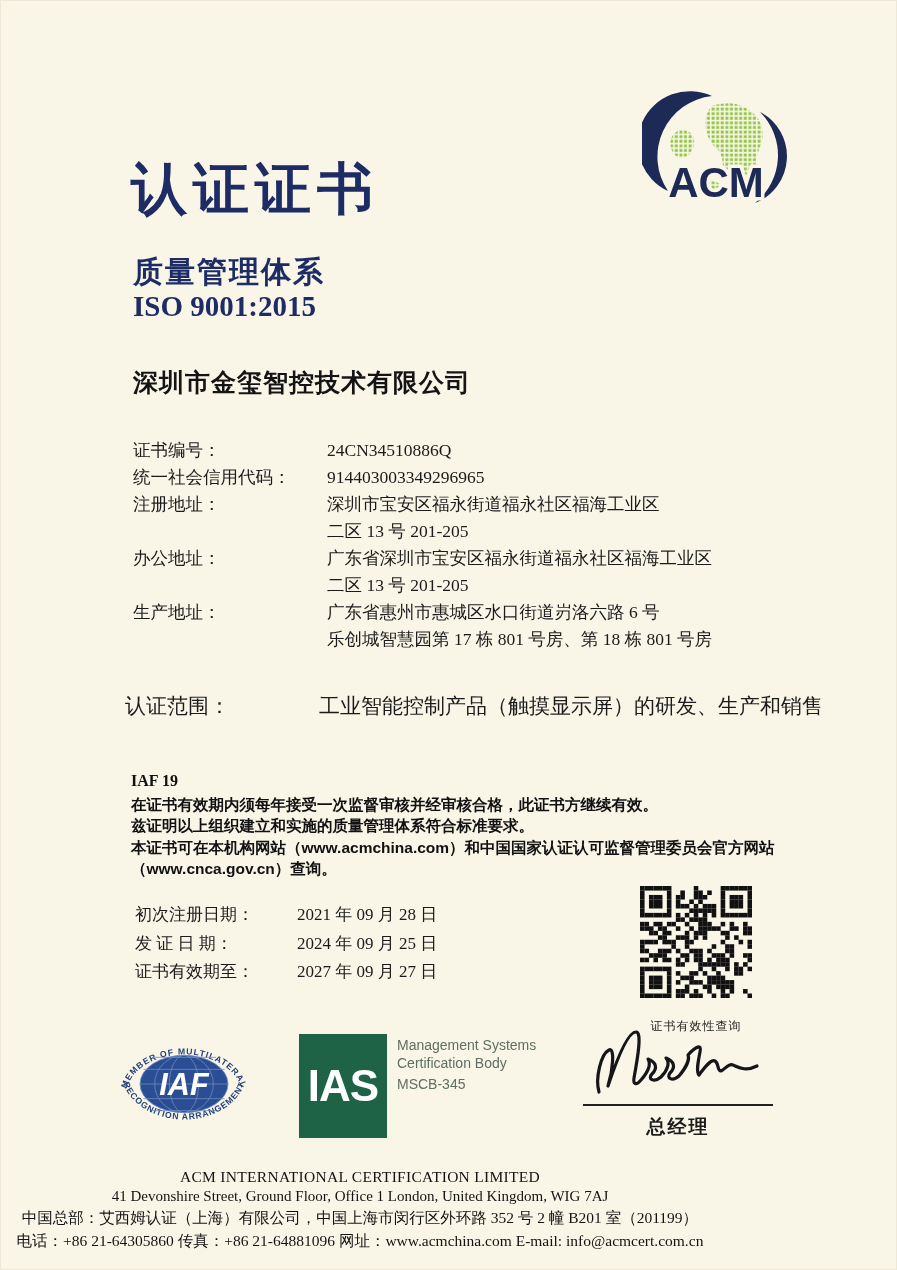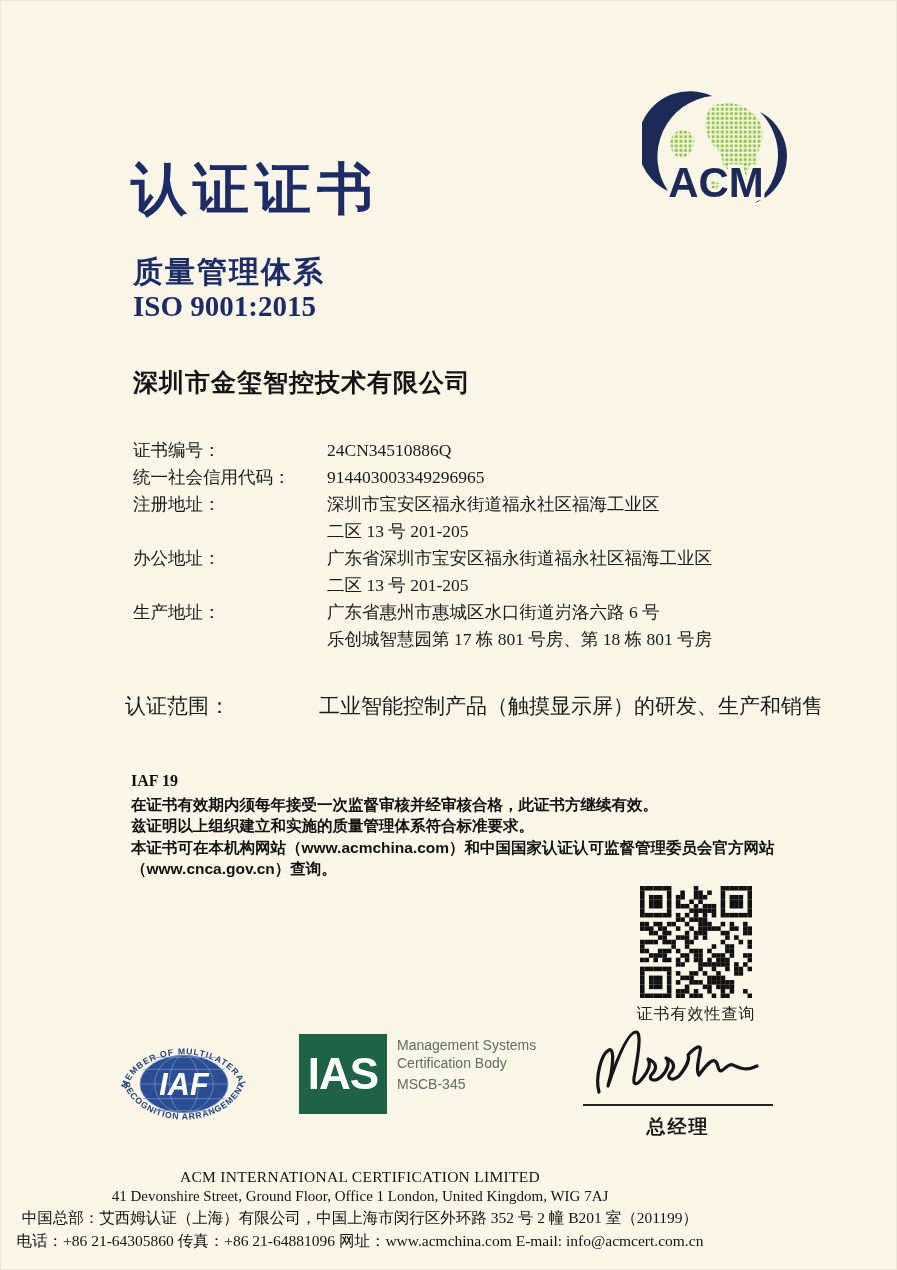--- a/index.html
+++ b/index.html
@@ -31,25 +31,25 @@
   .statement{left:131px; top:770px; width:690px; font-size:15.5px; font-weight:700;
     line-height:21.5px; font-family:"Liberation Sans", sans-serif; color:#111;}
   .statement .hd{font-family:"Liberation Serif", serif; font-size:16px; margin-bottom:2px;}
   
   .dates{left:135px; top:901px; font-size:17px; line-height:28.5px;}
   .daterow{display:flex;}
   .daterow .lbl{width:162px; flex:0 0 162px;}
   
   .qrbox{left:636px; top:886px; width:120px; text-align:center;}
   .qrbox svg{display:block; margin:0 auto; background:#f9f5e7;}
-  .qrcap{margin-top:6px; font-size:16px; color:#222; letter-spacing:1px;}
+  .qrcap{margin-top:20px; font-size:12px; color:#222; letter-spacing:1px;}
   
   .iaf-wrap{left:108px; top:1032px;}
   .ias-wrap{left:299px; top:1034px; display:flex; align-items:flex-start;}
-  .ias-square{width:88px; height:80px; background:#1f6347; color:#fff; display:flex;
+  .ias-square{width:88px; height:104px; background:#1f6347; color:#fff; display:flex;
     align-items:center; justify-content:center; font-family:"Liberation Sans", sans-serif;
     font-weight:700; font-size:44px; letter-spacing:-1px;}
   .ias-text{margin-left:10px; font-family:"Liberation Sans", sans-serif;}
   .ias-acc{color:#266a4d; font-size:26px; font-weight:700; letter-spacing:.5px; line-height:26px;}
   .ias-acc sup{font-size:10px; font-weight:400;}
   .ias-sub{color:#5f6f63; font-size:14px; line-height:17.5px; margin-top:3px;}
   .ias-mscb{color:#5f6f63; font-size:14px; margin-top:4px;}
   
   .sig-wrap{left:583px; top:1022px; width:190px; text-align:center;}
   .sig-line{border-bottom:2px solid #222; margin-top:-6px;}
@@ -133,20 +133,34 @@
   </div>
 
   <div class="abs statement">
     <div class="hd">IAF 19</div>
     <div>在证书有效期内须每年接受一次监督审核并经审核合格，此证书方继续有效。</div>
     <div>兹证明以上组织建立和实施的质量管理体系符合标准要求。</div>
     <div>本证书可在本机构网站（www.acmchina.com）和中国国家认证认可监督管理委员会官方网站</div>
     <div>（www.cnca.gov.cn）查询。</div>
   </div>
 
+  <div class="abs dates">
+    <div class="daterow">
+      <span class="lbl">初次注册日期：</span>
+      <span>2021 年 09 月 28 日</span>
+    </div>
+    <div class="daterow">
+      <span class="lbl">发 证 日 期：</span>
+      <span>2024 年 09 月 25 日</span>
+    </div>
+    <div class="daterow">
+      <span class="lbl">证书有效期至：</span>
+      <span>2027 年 09 月 27 日</span>
+    </div>
+  </div>
 
   <div class="abs qrbox">
     <svg id="qrsvg" width="112" height="112" viewBox="0 0 25 25">
         <rect x="0" y="0" width="1.02" height="1.02" fill="#111"></rect>
         <rect x="1" y="0" width="1.02" height="1.02" fill="#111"></rect>
         <rect x="2" y="0" width="1.02" height="1.02" fill="#111"></rect>
         <rect x="3" y="0" width="1.02" height="1.02" fill="#111"></rect>
         <rect x="4" y="0" width="1.02" height="1.02" fill="#111"></rect>
         <rect x="5" y="0" width="1.02" height="1.02" fill="#111"></rect>
         <rect x="6" y="0" width="1.02" height="1.02" fill="#111"></rect>

